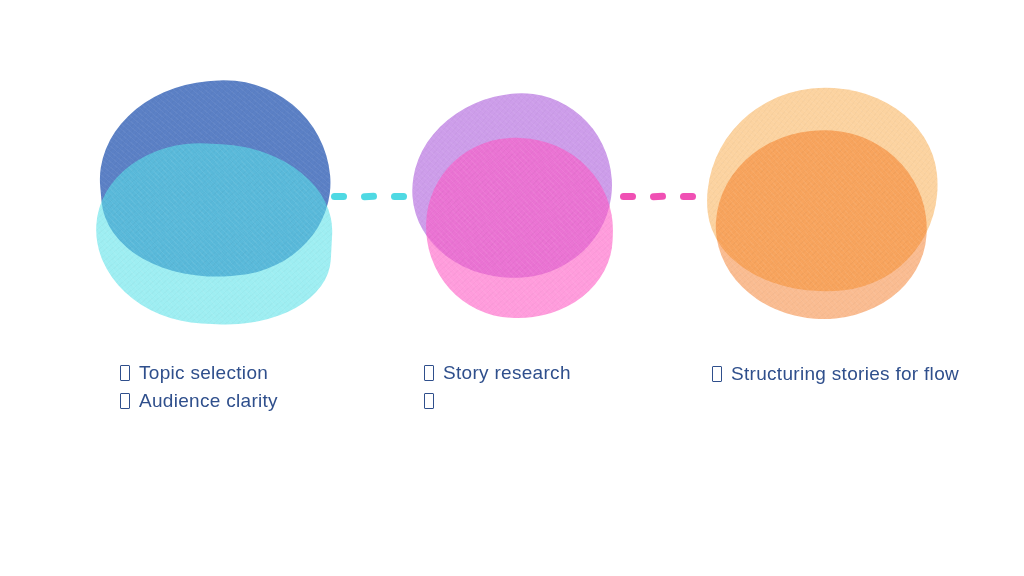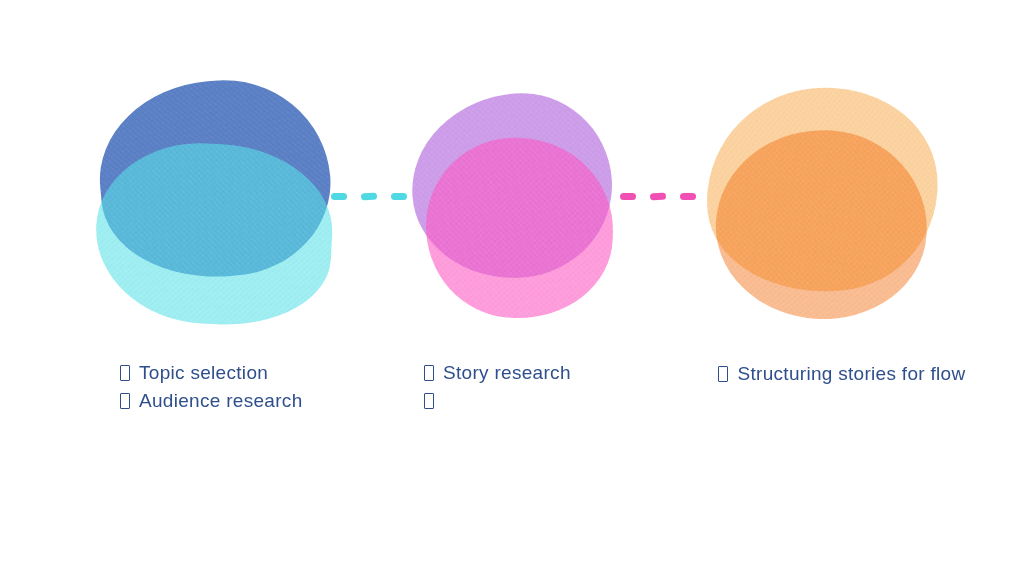--- a/index.html
+++ b/index.html
@@ -72,21 +72,21 @@
   .label-list {
     position: absolute;
     color: #2F4F8C;
     font-size: 19px;
     line-height: 28px;
     font-weight: 500;
     letter-spacing: 0.3px;
   }
   .list-1 { left: 120px; top: 331px; }
   .list-2 { left: 424px; top: 331px; }
-  .list-3 { left: 712px; top: 332px; width: 260px; text-align: center; }
+  .list-3 { left: 712px; top: 332px; width: 260px; }
   .tofu {                  
     display: inline-block;
     width: 10px;
     height: 16px;
     border: 1.8px solid currentColor;
     border-radius: 1px;
     margin-right: 9px;
     vertical-align: -2px;
   }
 </style>
@@ -113,21 +113,21 @@
   <div class="blob blob-2-front" style="background: rgba(255, 85, 194, 0.58);"></div>
 
   <div class="blob blob-3-back" style="background: rgb(252, 211, 160);"></div>
   <div class="blob blob-3-front" style="background: rgba(245, 106, 11, 0.45);"></div>
 
   <div class="label-list list-1">
     <div class="label-row">
       <span class="tofu"></span><span class="label-text">Topic selection</span>
     </div>
     <div class="label-row">
-      <span class="tofu"></span><span class="label-text">Audience research</span>
+      <span class="tofu"></span><span class="label-text">Audience clarity</span>
     </div>
   </div>
 
   <div class="label-list list-2">
     <div class="label-row">
       <span class="tofu"></span><span class="label-text">Story research</span>
     </div>
     <div class="label-row">
       <span class="tofu"></span>
     </div>

